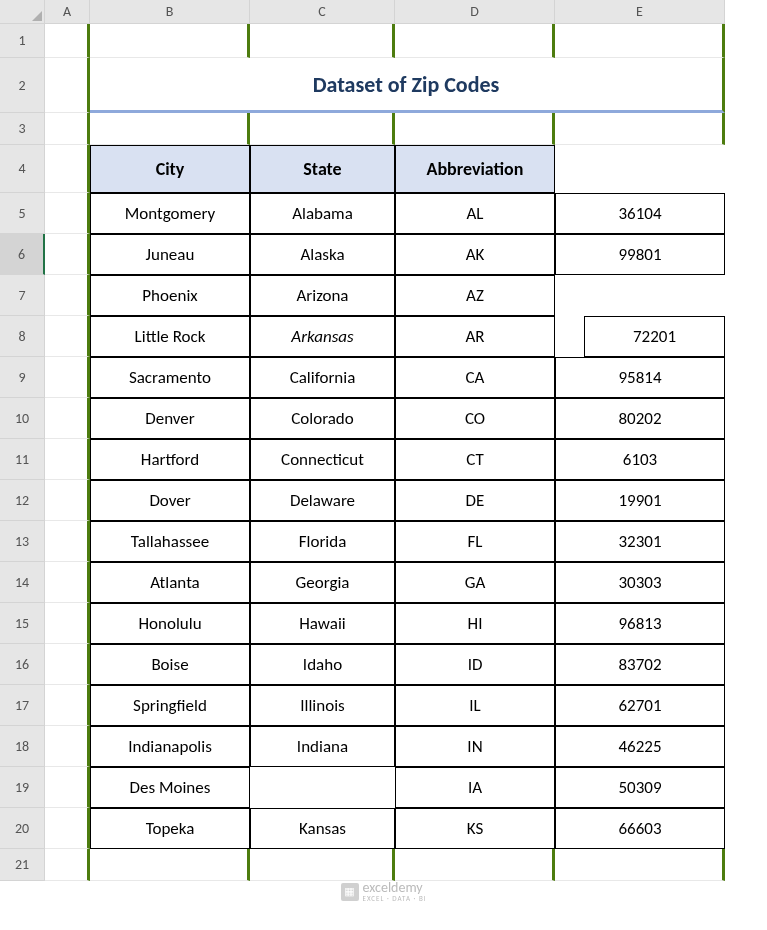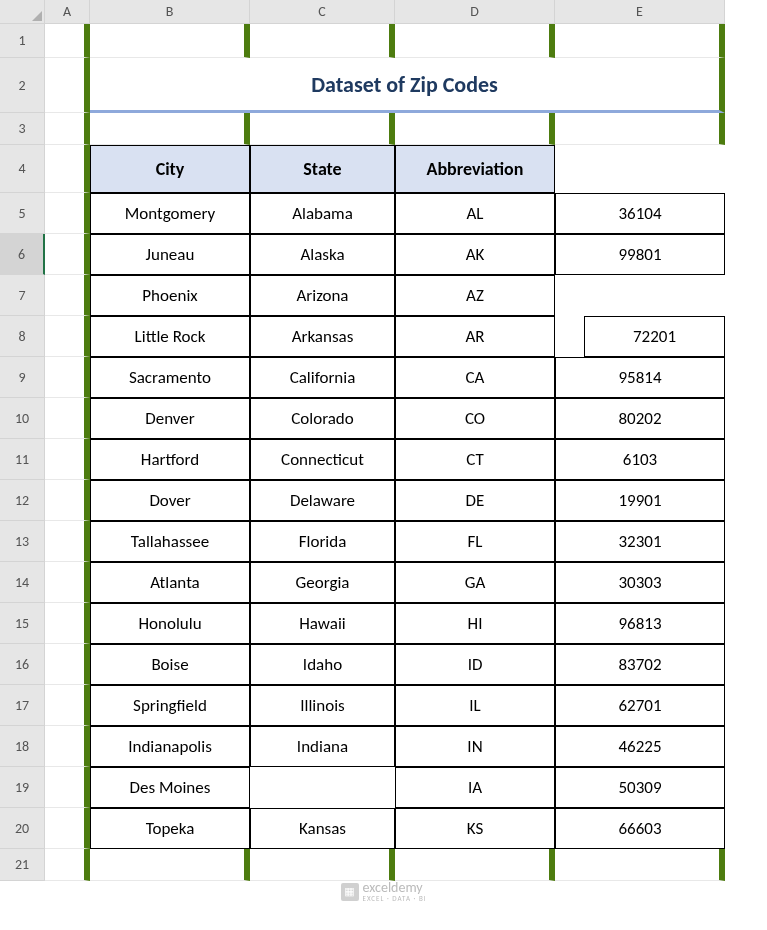--- a/index.html
+++ b/index.html
@@ -54,21 +54,21 @@
       align-items: center;
       justify-content: center;
       font-size: 14px;
       color: #555;
     }
     .row-header.selected {
       background: #d4d4d4;
       border-right: 2px solid #217346;
     }
     .cell {
-      border-right: 6px solid #4d7c0f;
+      border-right: 3px solid #4d7c0f;
       border-bottom: 1px solid #e8e8e8;
       background: #fff;
     }
     .title-cell {
       display: flex;
       align-items: center;
       justify-content: center;
       font-size: 22px;
       font-weight: bold;
       color: #1f3a60;
@@ -194,21 +194,21 @@
   <div class="data-cell" style="grid-column:5;grid-row:7;">AK</div>
   <div class="data-cell" style="grid-column:6;grid-row:7;">99801</div>
 
   <div class="cell" style="grid-column:2;grid-row:8;"></div>
   <div class="data-cell" style="grid-column:3;grid-row:8;">Phoenix</div>
   <div class="data-cell" style="grid-column:4;grid-row:8;">Arizona</div>
   <div class="data-cell" style="grid-column:5;grid-row:8;">AZ</div>
 
   <div class="cell" style="grid-column:2;grid-row:9;"></div>
   <div class="data-cell" style="grid-column:3;grid-row:9;">Little Rock</div>
-  <div class="data-cell" style="grid-column:4;grid-row:9;">Arkansas</div>
+  <div class="data-cell" style="grid-column:4;grid-row:9;font-style:italic;">Arkansas</div>
   <div class="data-cell" style="grid-column:5;grid-row:9;">AR</div>
   <div class="data-cell" style="grid-column:6;grid-row:9;margin-left:29px;">72201</div>
 
   <div class="cell" style="grid-column:2;grid-row:10;"></div>
   <div class="data-cell" style="grid-column:4;grid-row:10;">California</div>
   <div class="data-cell" style="grid-column:3;grid-row:10;">Sacramento</div>
   <div class="data-cell" style="grid-column:5;grid-row:10;">CA</div>
   <div class="data-cell" style="grid-column:6;grid-row:10;">95814</div>
 
   <div class="cell" style="grid-column:2;grid-row:11;"></div>

